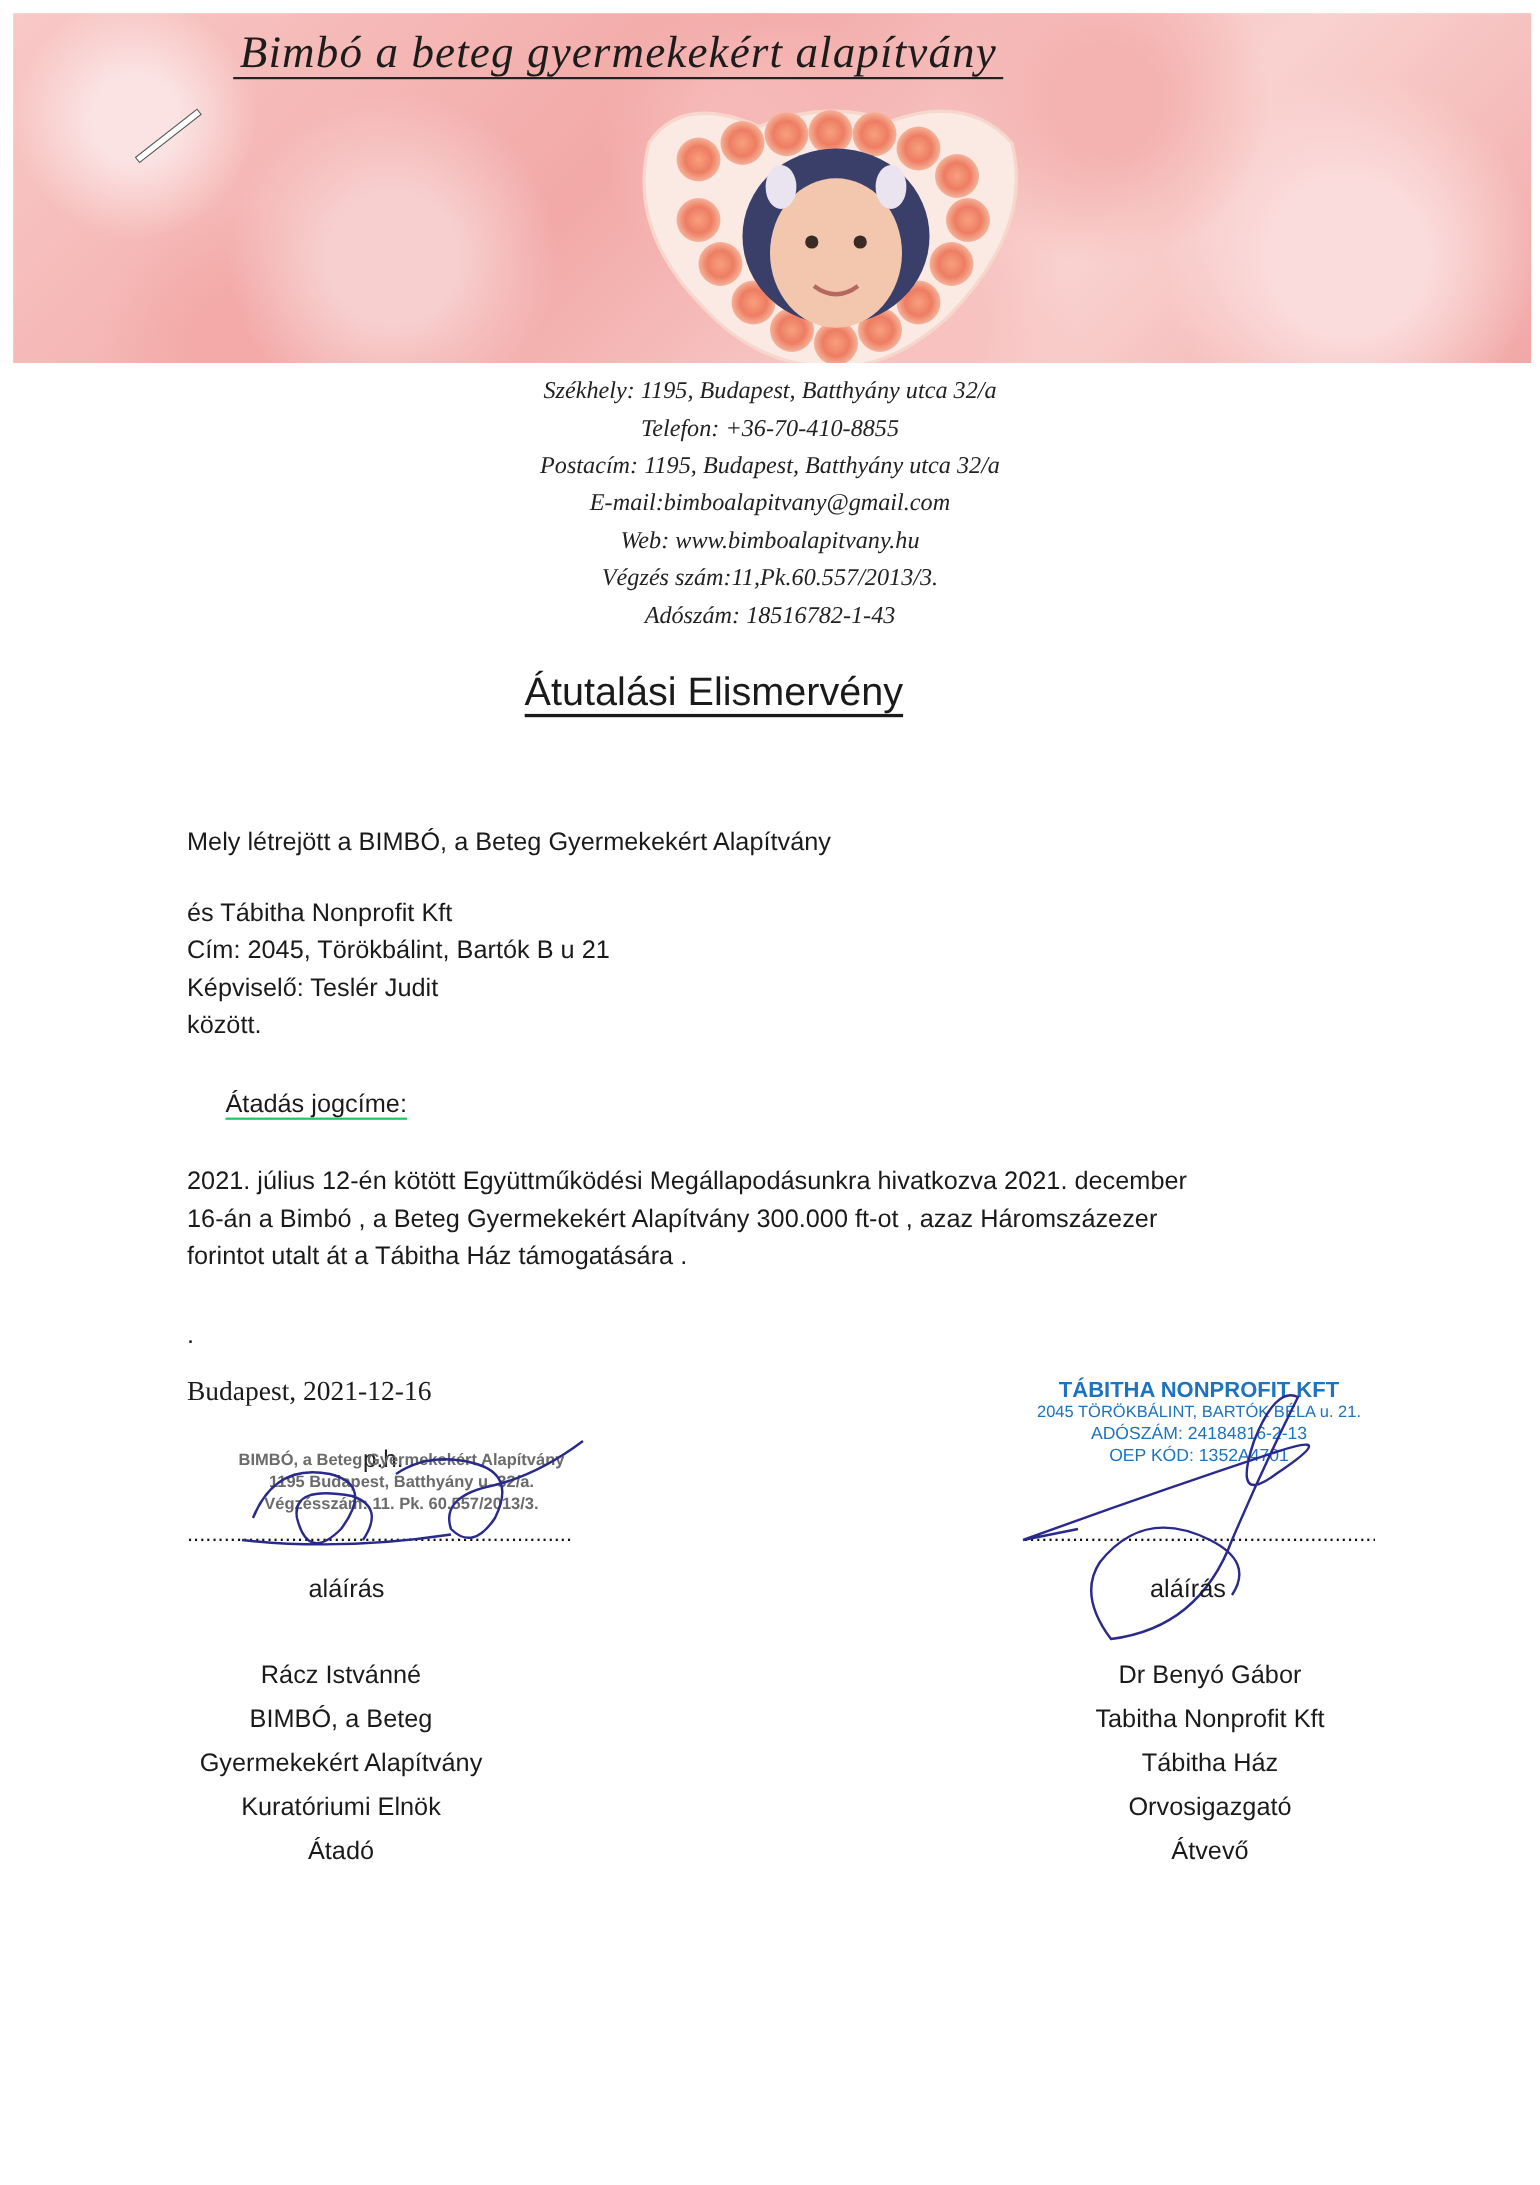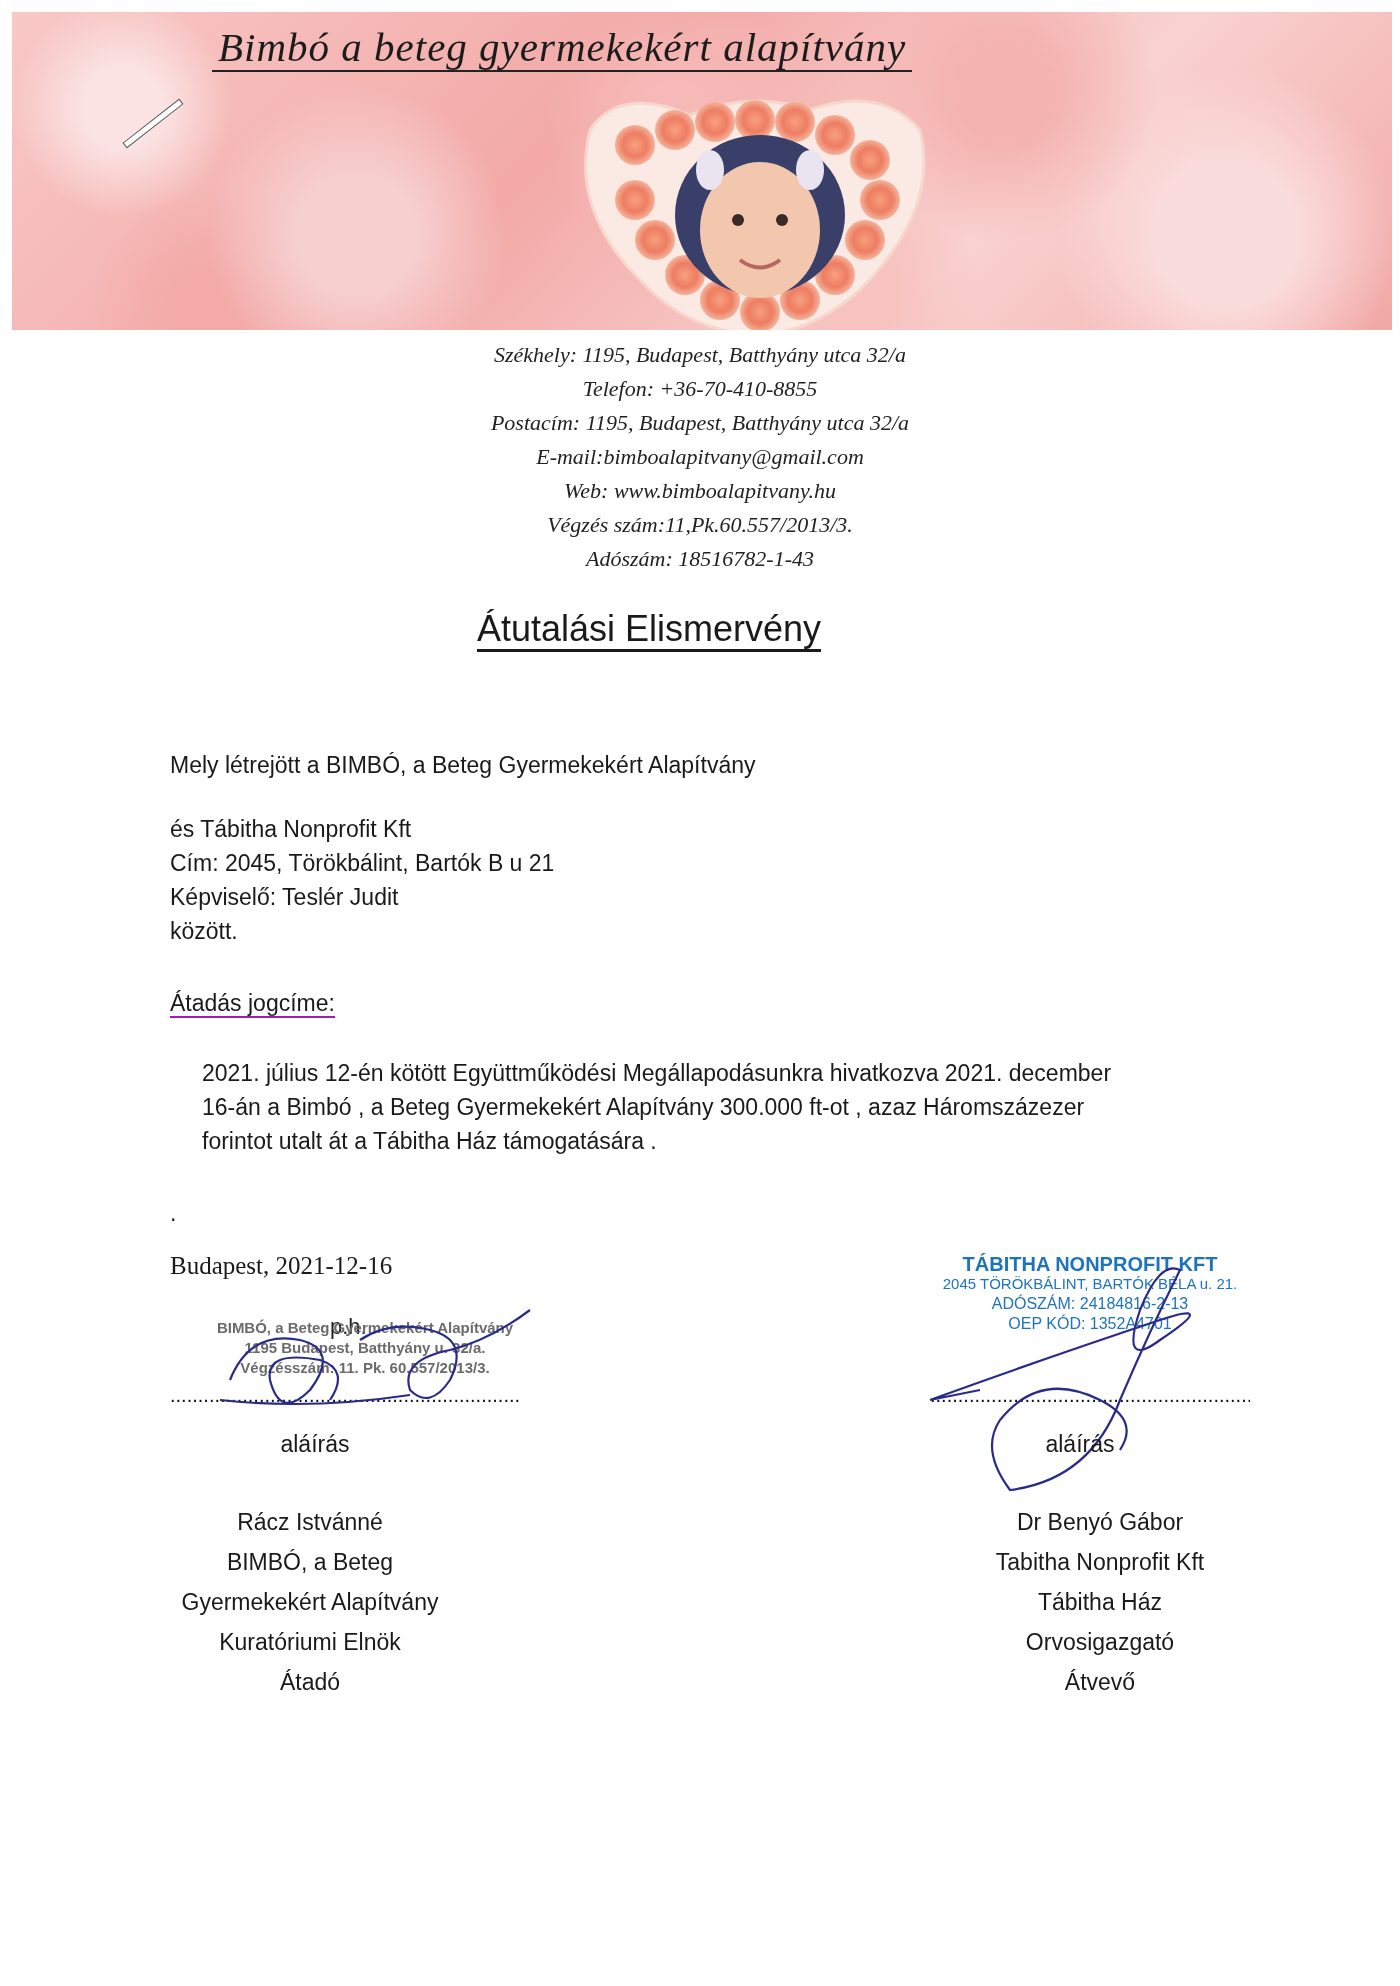--- a/index.html
+++ b/index.html
@@ -15,21 +15,21 @@
       radial-gradient(circle at 60% 90%, #f7c2c0 0 50px, transparent 140px),
       linear-gradient(135deg, #f8c9c7 0%, #f2a9a7 40%, #f9d2d0 70%, #f1a8a6 100%);
   }
   .banner-title { position:absolute; left:200px; top:12px; font-family:"Liberation Serif", serif; font-style:italic; font-size:41px; color:#1c1c1c; letter-spacing:1px; border-bottom:2px solid #222; line-height:46px; padding:0 6px; }
   .pencil { position:absolute; left:105px; top:108px; width:70px; height:5px; background:#fff; border:1px solid #555; transform:rotate(-38deg); }
   .heart { position:absolute; left:548px; top:78px; width:390px; height:244px; }
   .contact { position:absolute; left:0; width:1400px; top:338px; text-align:center; font-family:"Liberation Serif", serif; font-style:italic; font-size:22px; line-height:34px; color:#222; }
   .doc-title { position:absolute; left:0; width:1298px; top:608px; text-align:center; font-size:36px; color:#1a1a1a; }
   .doc-title span { border-bottom:3px solid #1a1a1a; }
   .body-text { position:absolute; left:170px; font-size:23px; line-height:34px; color:#1a1a1a; }
-  .underline { border-bottom:2px solid #a21caf; }
+  .underline { border-bottom:2px solid #22c55e;margin-left:35px; }
   .date { position:absolute; left:170px; top:1252px; font-family:"Liberation Serif", serif; font-size:25px; }
   .dots { position:absolute; font-size:20px; letter-spacing:0; color:#111; white-space:nowrap; overflow:hidden; }
   .stamp-left { position:absolute; left:190px; top:1318px; width:350px; text-align:center; color:#6b6b6b; font-size:15px; line-height:20px; font-weight:bold; }
   .stamp-right { position:absolute; left:920px; top:1254px; width:340px; text-align:center; color:#1e73be; line-height:20px; }
   .stamp-right .s1 { font-size:20px; font-weight:bold; }
   .stamp-right .s2 { font-size:15px; }
   .stamp-right .s3 { font-size:16px; }
   .sig { position:absolute; pointer-events:none; }
   .col { position:absolute; text-align:center; font-size:23px; line-height:40px; color:#1a1a1a; }
   .ph { position:absolute; left:330px; top:1314px; font-size:22px; color:#222; }
@@ -97,21 +97,21 @@
   <div>és Tábitha Nonprofit Kft</div>
   <div>Cím: 2045, Törökbálint, Bartók B u 21</div>
   <div>Képviselő: Teslér Judit</div>
   <div>között.</div>
 </div>
 
 <div class="body-text" style="top:986px;">
   <span class="underline">Átadás jogcíme:</span>
 </div>
 
-<div class="body-text" style="top:1056px;margin-left:32px;">
+<div class="body-text" style="top:1056px;">
   <div>2021. július 12-én kötött Együttműködési Megállapodásunkra hivatkozva 2021. december</div>
   <div>16-án a Bimbó , a Beteg Gyermekekért Alapítvány 300.000 ft-ot , azaz Háromszázezer</div>
   <div>forintot utalt át a Tábitha Ház támogatására .</div>
 </div>
 
 <div class="body-text" style="top:1196px;">.</div>
 
 <div class="date">Budapest, 2021-12-16</div>
 
 <div class="ph">p.h.</div>

